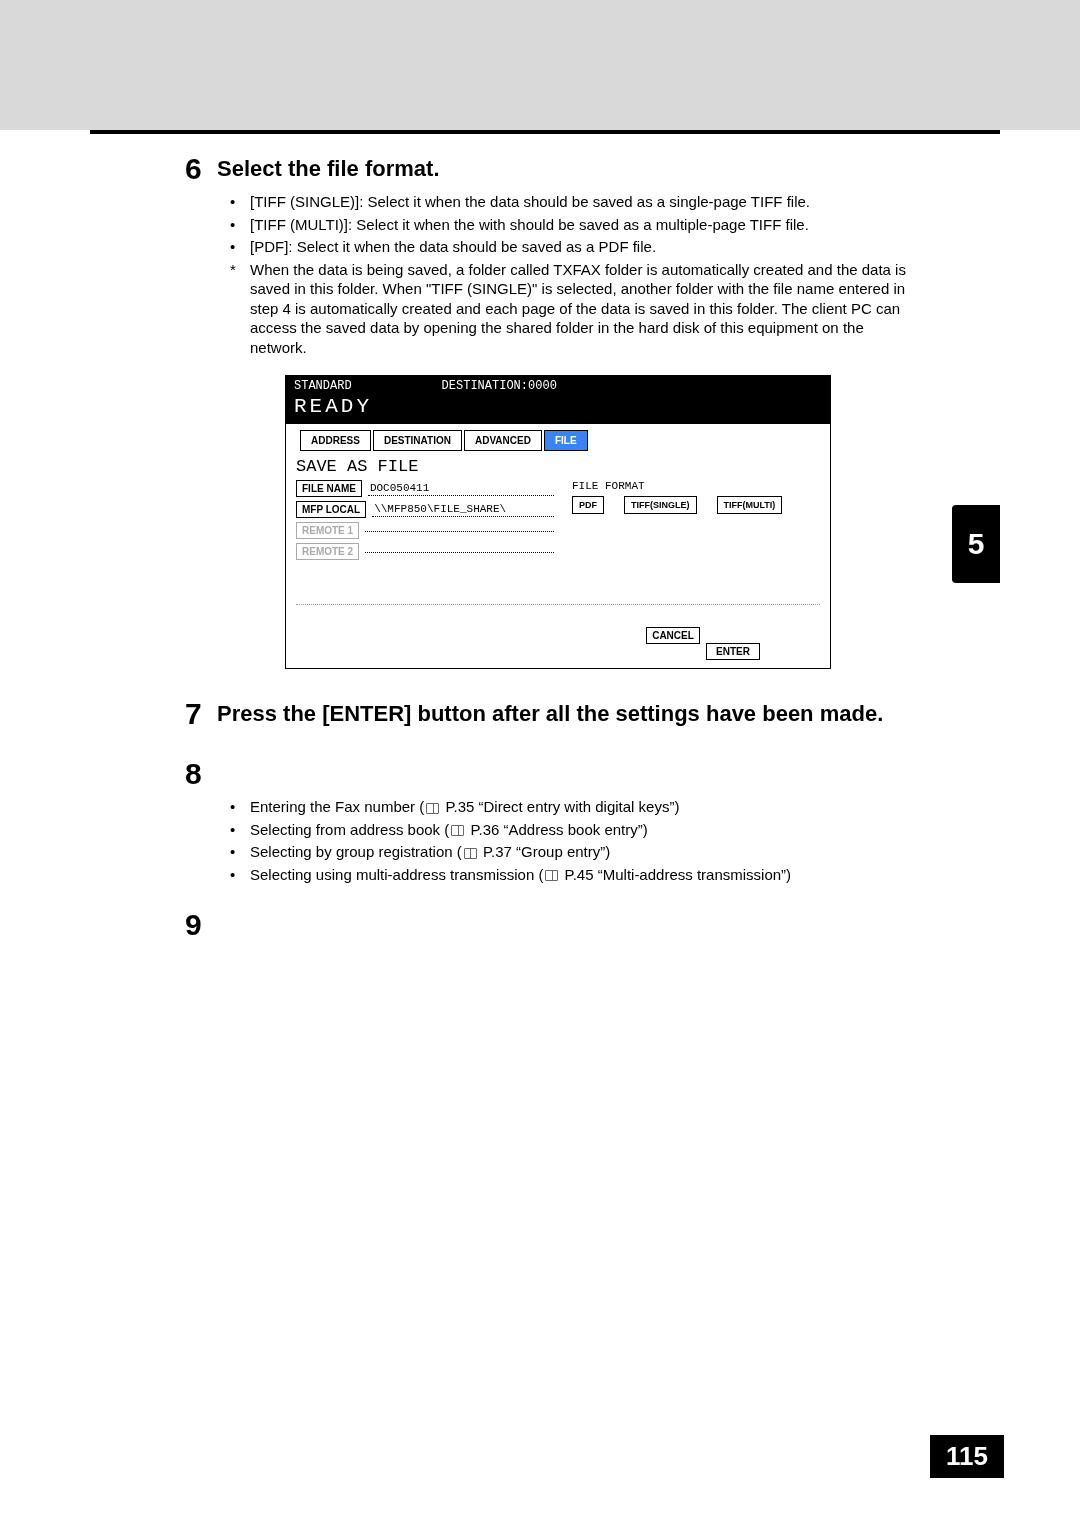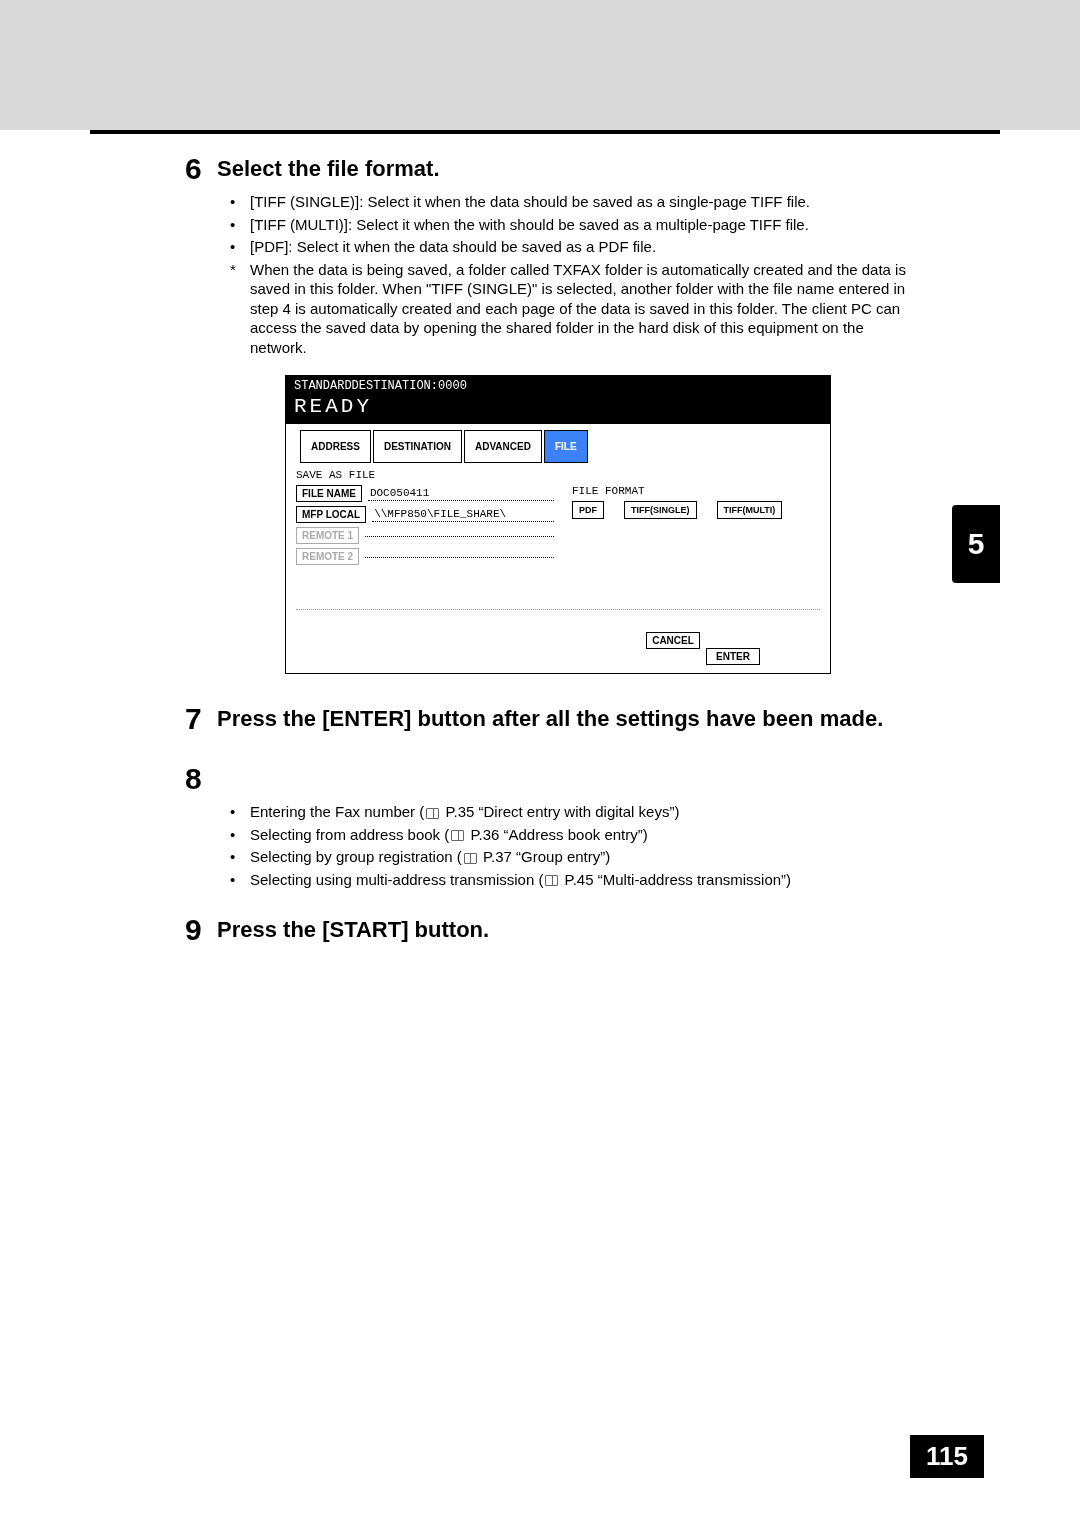--- a/index.html
+++ b/index.html
@@ -83,36 +83,36 @@
   .scr-tabs {
     display: flex;
     gap: 2px;
     padding: 6px 6px 0 14px;
     background:#fff;
   }
   .scr-tab {
     border: 1px solid #000;
     font-size: 10px;
     font-weight: bold;
-    padding: 10px 10px;
+    padding: 4px 10px;
     background: #fff;
     text-align: center;
   }
   .scr-tab.active {
     background: #3b82f6;
     color: #fff;
     text-align: center;
   }
   .scr-body {
     padding: 4px 10px 8px 10px;
     font-family: "Courier New", monospace;
     font-size: 11px;
   }
   .scr-savelabel {
-    font-size: 11px;
+    font-size: 17px;
     margin: 2px 0 4px 0;
   }
   .scr-columns {
     display: flex;
     gap: 18px;
   }
   .scr-left {
     width: 258px;
   }
   .scr-right {
@@ -182,21 +182,21 @@
     font-size: 30px;
     font-weight: bold;
     display: flex;
     align-items: center;
     justify-content: center;
     border-radius: 4px 0 0 4px;
   }
   .page-num {
     position: absolute;
     bottom: 48px;
-    right: 96px;
+    right: 76px;
     background: #000;
     color: #fff;
     font-size: 26px;
     font-weight: bold;
     padding: 6px 16px;
   }
   .book-icon {
     display: inline-block;
     width: 13px;
     height: 11px;
@@ -243,21 +243,21 @@
         </li>
     </ul>
     <div class="note-row">
       <span class="bmark">*</span>
       <span>When the data is being saved, a folder called TXFAX folder is automatically created and the data is saved in this folder. When "TIFF (SINGLE)" is selected, another folder with the file name entered in step 4 is automatically created and each page of the data is saved in this folder. The client PC can access the saved data by opening the shared folder in the hard disk of this equipment on the network.</span>
     </div>
   </div>
 
   <div class="screenshot-wrap">
     <div class="scr-header">
-      <div style="display:flex;">
+      <div style="display:flex;gap:90px;">
         <span>STANDARD</span>
         <span>DESTINATION:0000</span>
       </div>
       <div class="readyline">READY</div>
     </div>
     <div class="scr-tabs">
       <div class="scr-tab">ADDRESS</div>
       <div class="scr-tab">DESTINATION</div>
       <div class="scr-tab">ADVANCED</div>
       <div class="scr-tab active">FILE</div>
@@ -326,19 +326,18 @@
           <span class="bmark">•</span>
           <span><span>Selecting using multi-address transmission (</span><span class="book-icon"></span><span> P.45 “Multi-address transmission”)</span></span>
         </li>
     </ul>
   </div>
 
   <div style="height:8px;"></div>
 
   <div class="step">
     <div class="step-num">9</div>
-    <div class="step-title">Press the [START] button.</div>
   </div>
 
 </div>
 
 <div class="side-tab">5</div>
 <div class="page-num">115</div>
 
 </body></html>

